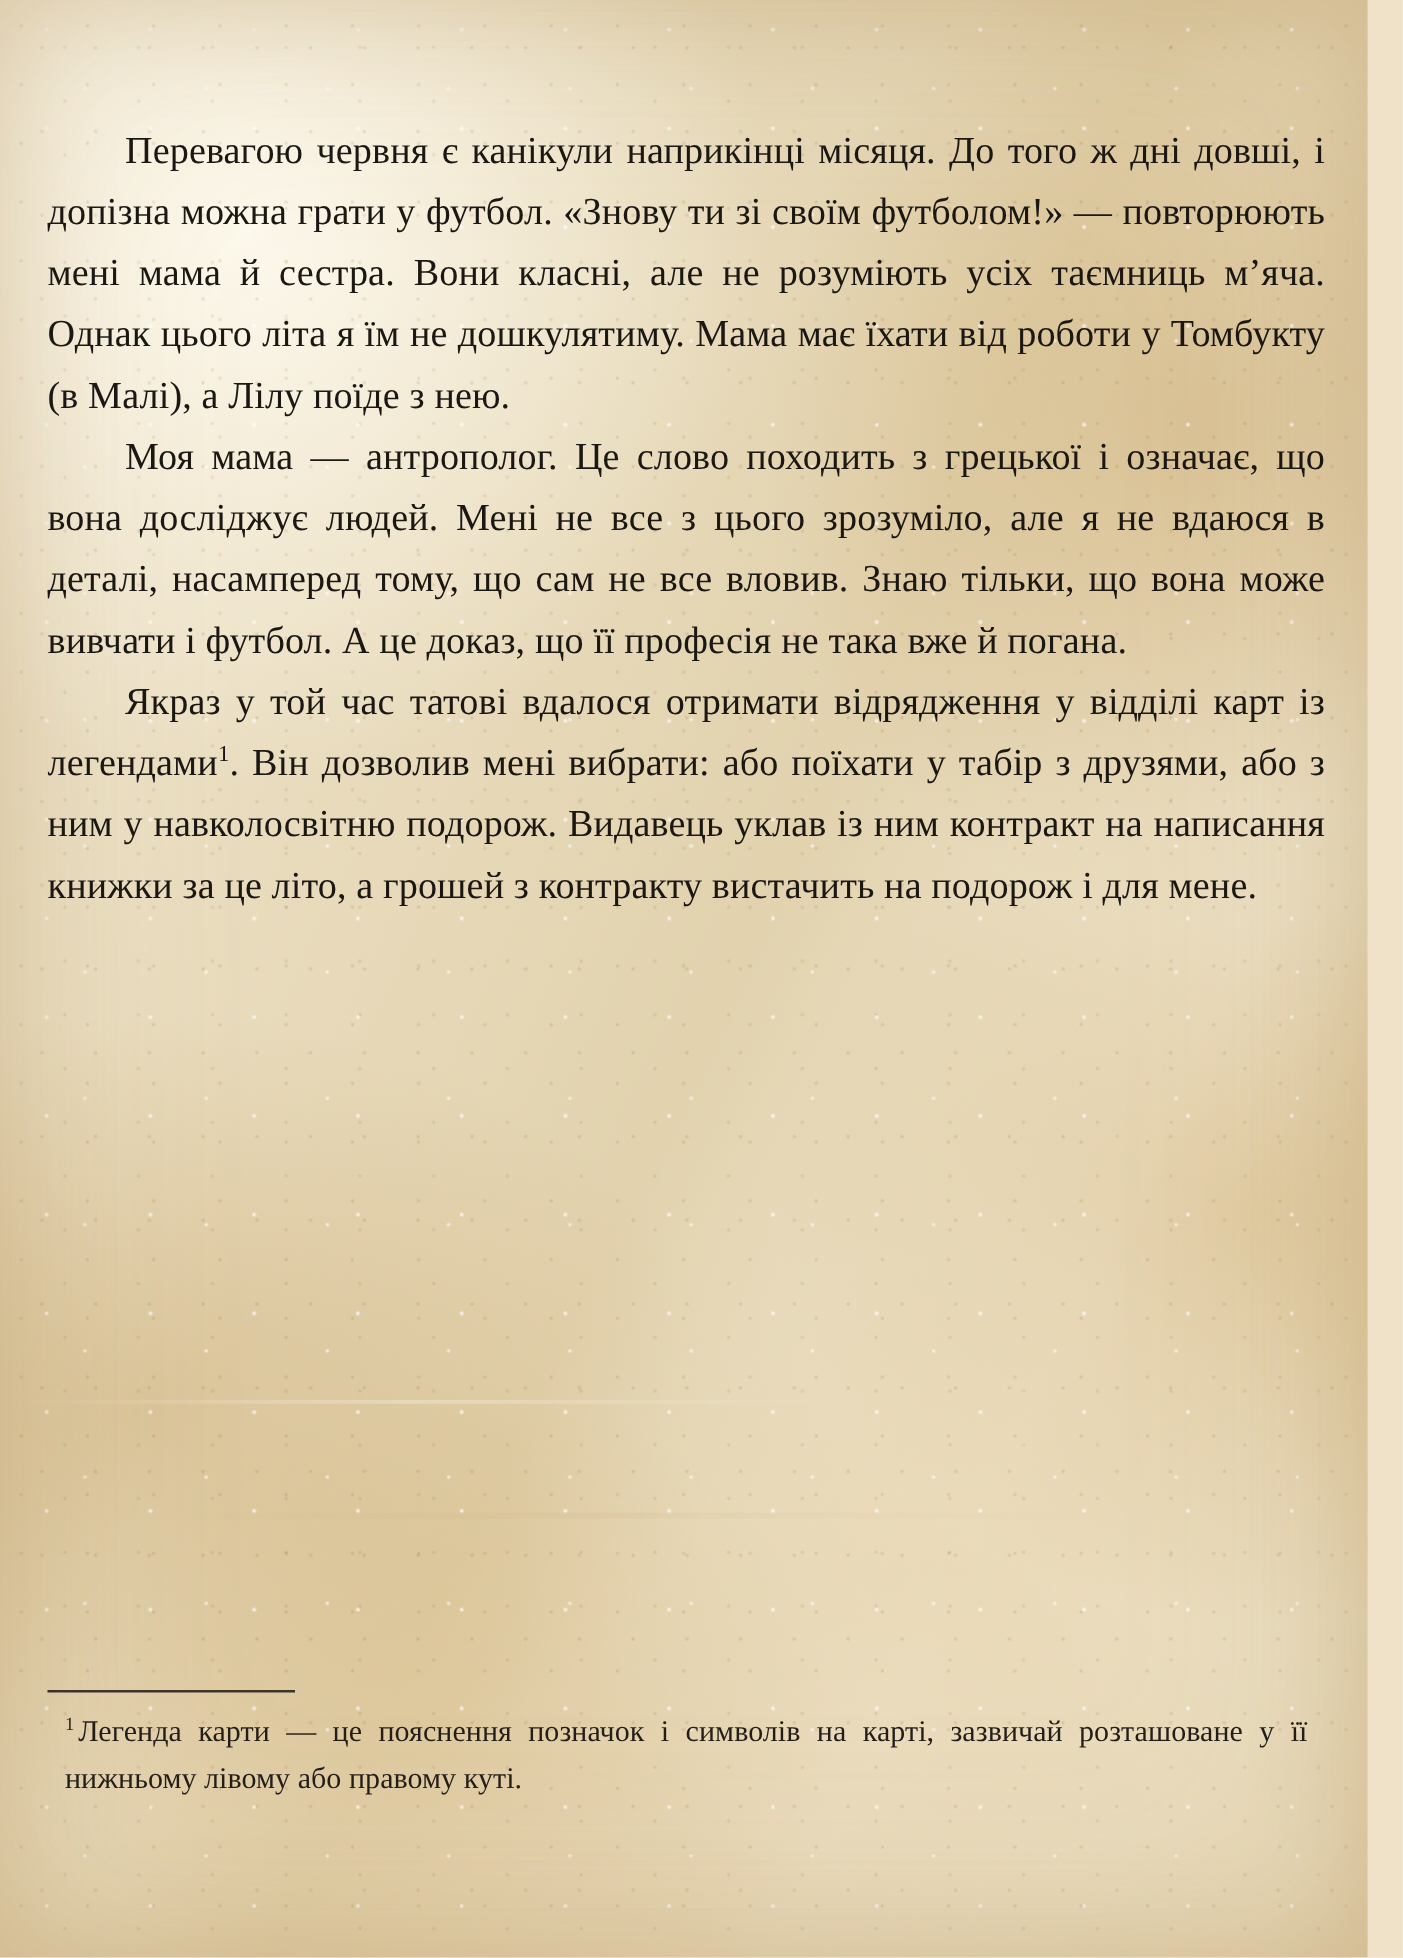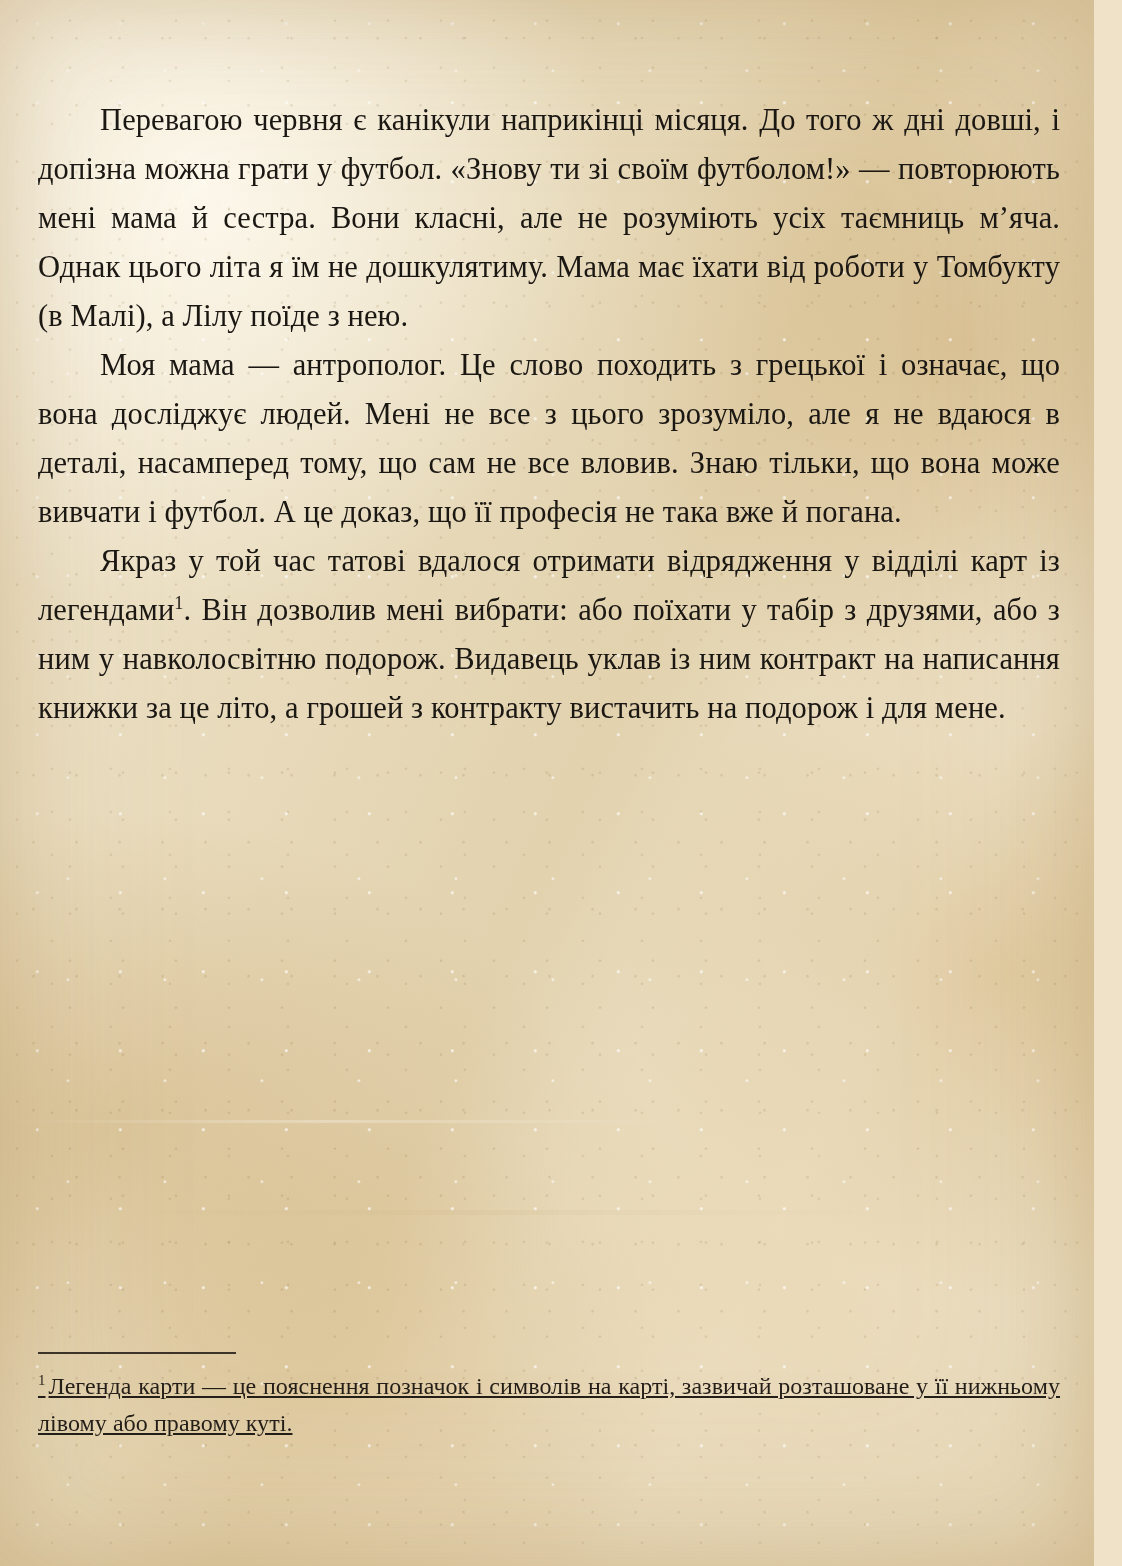--- a/index.html
+++ b/index.html
@@ -120,21 +120,21 @@
     opacity: 0.9;
     margin-bottom: 14px;
   }
   .footnote-text {
     font-size: 24px;
     line-height: 37px;
     color: #241e18;
     text-align: justify;
     letter-spacing: 0.05px;
   }
-  .footnote-text p { margin: 0; text-decoration: underline; }
+  .footnote-text p { margin: 14px; }
   .fn-marker {
     font-size: 0.62em;
     vertical-align: super;
     line-height: 0;
     margin-right: 3px;
   }
 </style>
 </head>
 <body>
 

